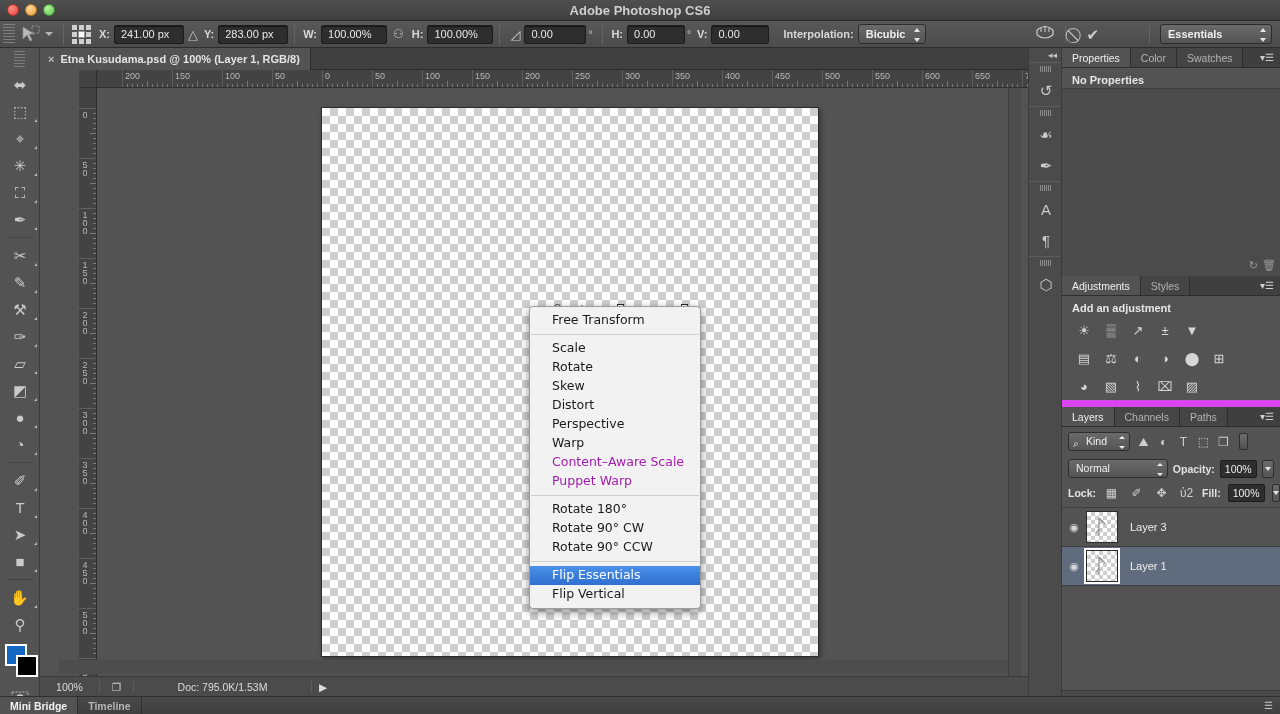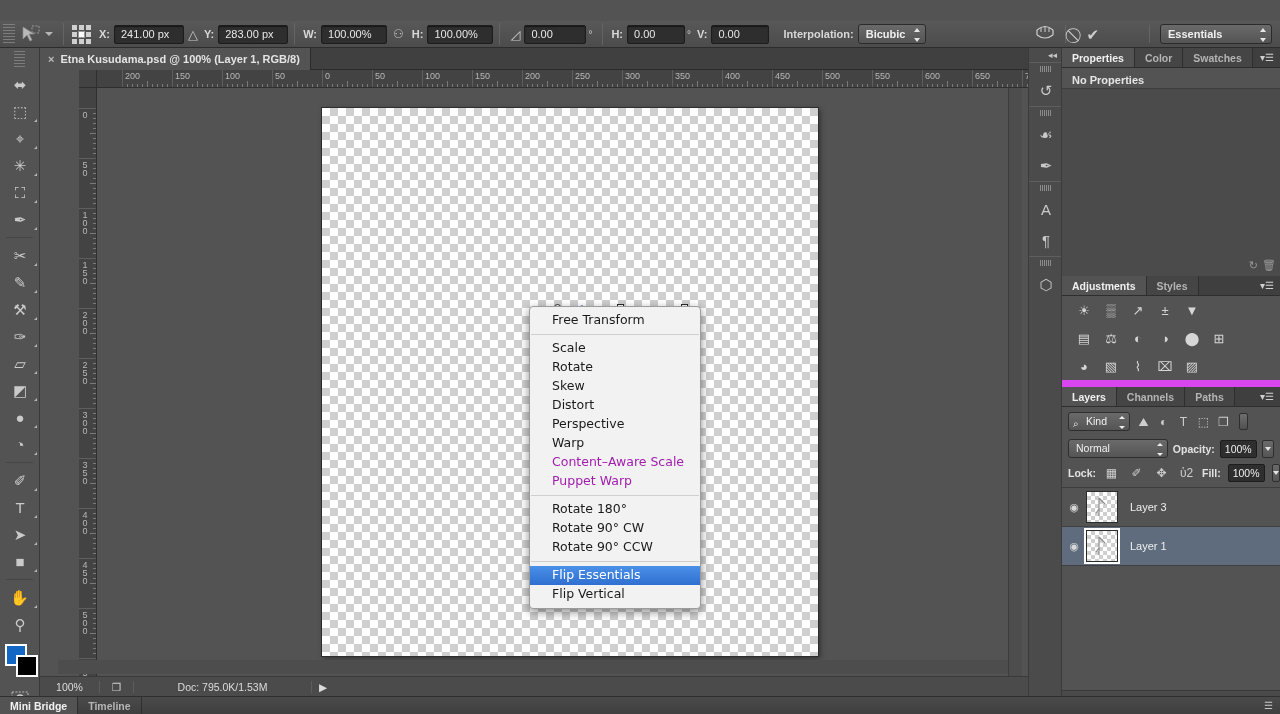--- a/index.html
+++ b/index.html
@@ -173,21 +173,21 @@
                background:repeating-linear-gradient(to right,#8c8c8c 0 1px,transparent 1px 2px); }
   .rail-btn { width:34px; height:31px; display:flex; align-items:center; justify-content:center; color:#c9c9c9; font-size:15px;}
 
   
   .panels { position:absolute; left:1062px; top:48px; width:218px; height:666px; background:#535353; }
   .ptabs {
     height:20px; background:#3f3f3f; display:flex; align-items:stretch; position:relative;
     border-bottom:1px solid #2e2e2e;
   }
   .ptab {
-    padding:0 10px; display:flex; align-items:center; font-size:10.5px; font-weight:bold; color:#b4b4b4;
+    padding:0 10px; display:flex; align-items:center; font-size:10.5px; font-weight:normal; color:#b4b4b4;
     border-right:1px solid #2e2e2e; background:#454545;
   }
   .ptab.active { background:#535353; color:#f0f0f0; }
   .ptabs .pmenu { margin-left:auto; display:flex; align-items:center; padding:0 6px; color:#cfcfcf; font-size:10px;}
   .pbody { background:#535353; }
   .phead { font-size:11px; font-weight:bold; color:#e6e6e6; padding:6px 10px 2px; }
   .pinner { background:#4b4b4b; border-top:1px solid #3d3d3d; }
 
   .adj-row { display:flex; gap:7px; padding:5px 0 5px 12px; }
   .adj-ic {
@@ -269,20 +269,28 @@
   }
   .scroll-h {
     position:absolute; left:58px; top:660px; width:950px; height:14px; background:#4d4d4d;
   }
 </style>
 </head>
 <body>
 
 <div class="app">
 
+  <div class="titlebar">
+    <div class="traffic">
+      <span class="tl red"></span>
+      <span class="tl amber"></span>
+      <span class="tl green"></span>
+    </div>
+    <div class="app-title">Adobe Photoshop CS6</div>
+  </div>
 
   <div class="optionsbar">
     <div class="grip"></div>
 
     <div class="tool-preset">
       <span class="tp-icon">
         <svg width="22" height="20" viewBox="0 0 22 20">
           <path d="M4 3 L4 15 L8 11 L11 17 L13 16 L10 10 L15 10 Z" fill="#b9b9b9" stroke="#8e8e8e" stroke-width=".7"></path>
           <rect x="13" y="2" width="7" height="7" fill="none" stroke="#9b9b9b" stroke-dasharray="2 1.5"></rect>
         </svg>
@@ -953,20 +961,21 @@
       </div>
     </div>
 
     <div>
       <div class="ptabs">
         <div class="ptab active">Adjustments</div>
         <div class="ptab">Styles</div>
         <div class="pmenu">▾☰</div>
       </div>
       <div class="pbody">
+        <div class="phead">Add an adjustment</div>
         <div id="adj-rows">
             <div class="adj-row">
               <span class="adj-ic">☀</span>
               <span class="adj-ic">▒</span>
               <span class="adj-ic">↗</span>
               <span class="adj-ic">±</span>
               <span class="adj-ic">▼</span>
             </div>
             <div class="adj-row">
               <span class="adj-ic">▤</span>

